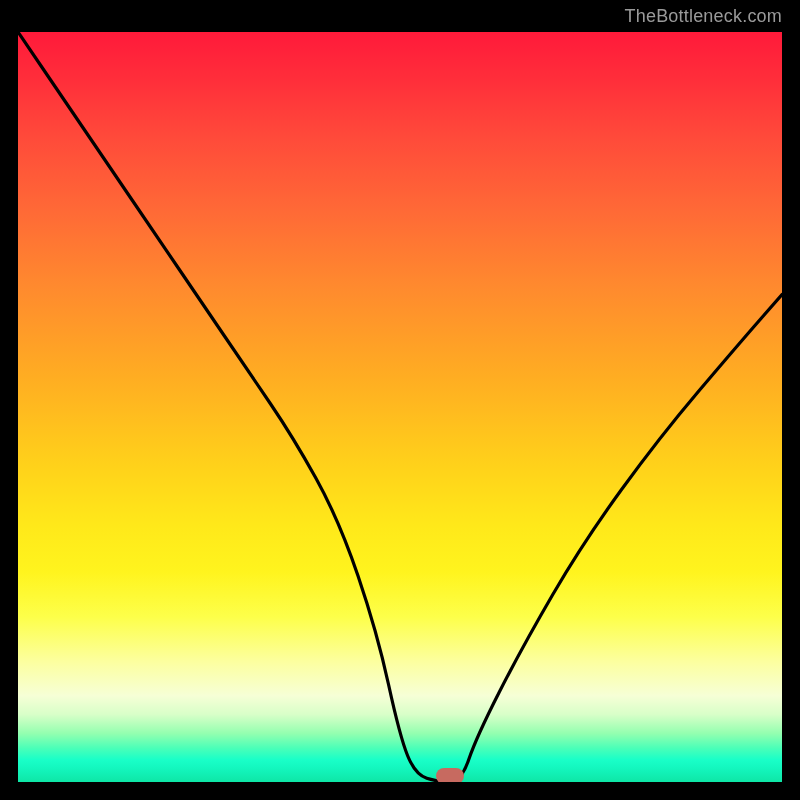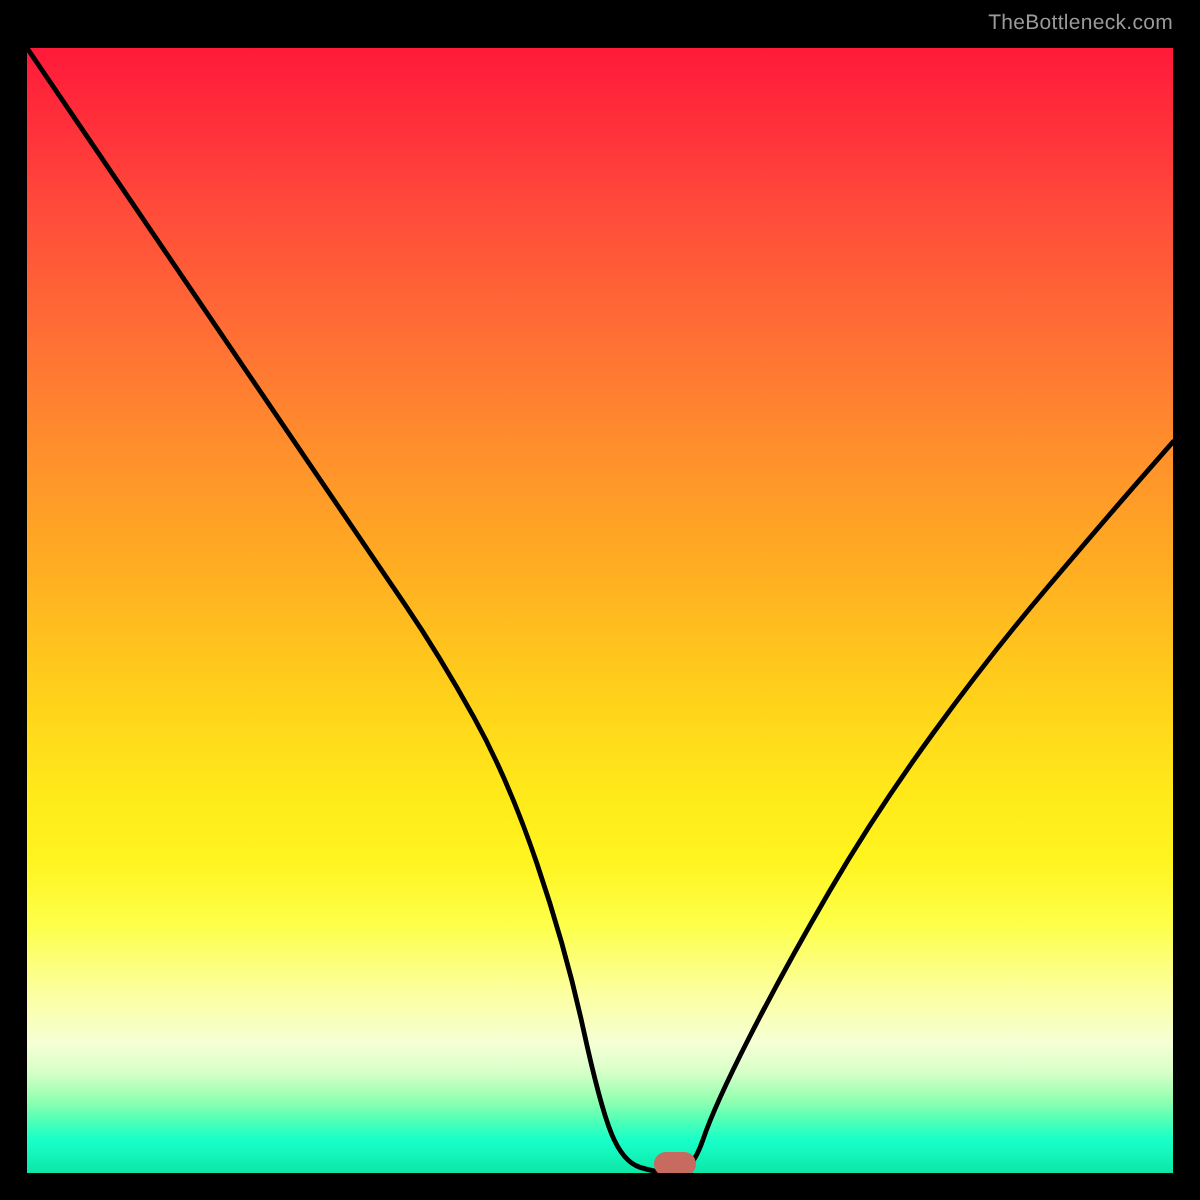--- a/index.html
+++ b/index.html
@@ -47,21 +47,21 @@
       #1affc8 97%,
       #14f8c0 98%,
       #0ee6a6 100%
     );
   }
   .watermark {
     position: absolute;
     top: 6px;
     right: 18px;
     color: #9a9a9a;
-    font-size: 14px;
+    font-size: 18px;
     letter-spacing: 0.2px;
     user-select: none;
   }
   .curve-svg {
     position: absolute;
     inset: 0;
     width: 100%;
     height: 100%;
   }
   .curve-path {

